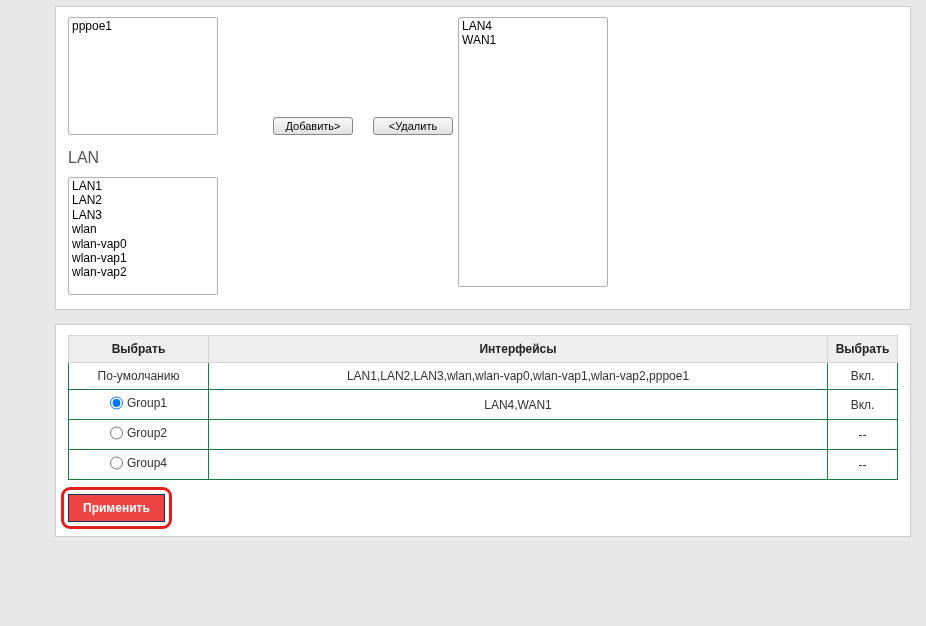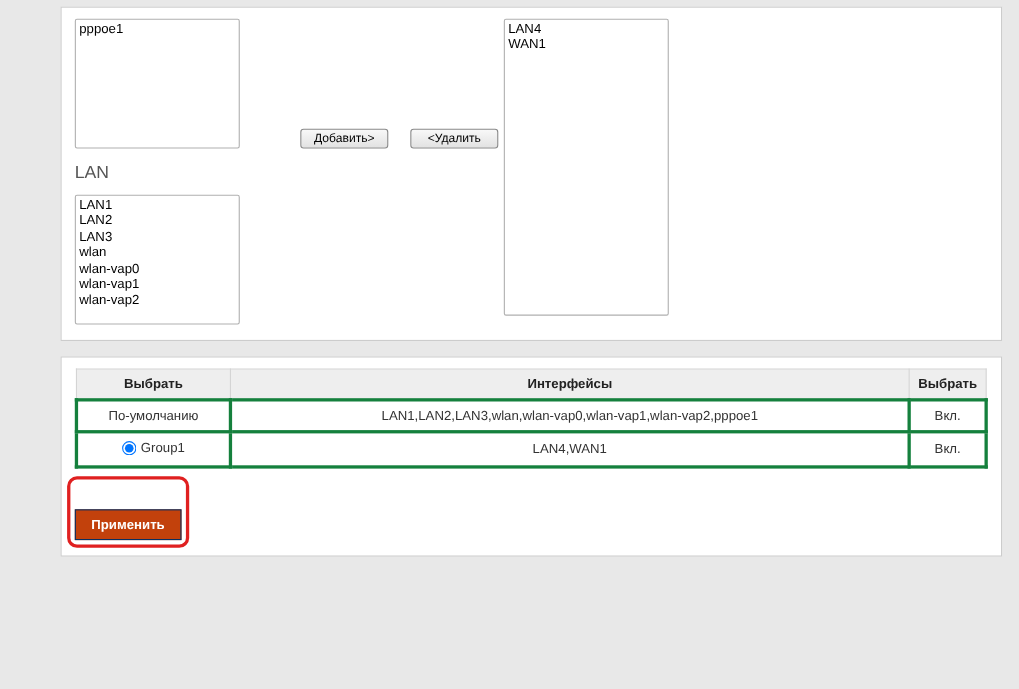--- a/index.html
+++ b/index.html
@@ -74,47 +74,45 @@
   }
   table.groups th {
     background: #eeeeee;
     color: #222;
     font-weight: bold;
     border: 1px solid #d4d4d4;
     padding: 6px 4px;
     text-align: center;
   }
   table.groups td {
-    border: 3px solid #15803d;
+    border: 1px solid #15803d;
     padding: 6px 0;
     text-align: center;
     color: #333;
     background: #fff;
   }
   table.groups td.sel-col { width: 140px; }
   table.groups td.status-col, table.groups th.status-col { width: 70px; }
   .radio-wrap {
     display: inline-flex;
-    align-items: center;
     gap: 4px;
   }
   .apply-wrap {
     margin-top: 2px;
     position: relative;
     display: inline-block;
   }
   .apply-btn {
-    background: #c2410c;
+    background: #ef4444;
     color: #fff;
     border: 1px solid #0a2f61;
     padding: 6px 14px;
     font-size: 12px;
     font-weight: bold;
     cursor: pointer;
-    margin-top: 23px;
   }
   .highlight-ring {
     position: absolute;
     top: -7px; left: -7px; right: -7px; bottom: -7px;
     border: 3px solid #e02020;
     border-radius: 9px;
     pointer-events: none;
   }
 </style>
 </head>
@@ -168,20 +166,36 @@
             <td class="status-col">Вкл.</td>
           </tr>
           <tr>
             <td class="sel-col"><label class="radio-wrap">
                 <input type="radio" name="grp" checked="" style="">
                 <span>Group1</span>
               </label></td>
             <td>LAN4,WAN1</td>
             <td class="status-col">Вкл.</td>
           </tr>
+          <tr>
+            <td class="sel-col"><label class="radio-wrap">
+                <input type="radio" name="grp" style="">
+                <span>Group2</span>
+              </label></td>
+            <td></td>
+            <td class="status-col">--</td>
+          </tr>
+          <tr>
+            <td class="sel-col"><label class="radio-wrap">
+                <input type="radio" name="grp" style="">
+                <span>Group4</span>
+              </label></td>
+            <td></td>
+            <td class="status-col">--</td>
+          </tr>
         </tbody>
     </table>
 
     <div style="height:12px"></div>
 
     <div class="apply-wrap">
       <button class="apply-btn">Применить</button>
       <div class="highlight-ring"></div>
     </div>
   </div>

